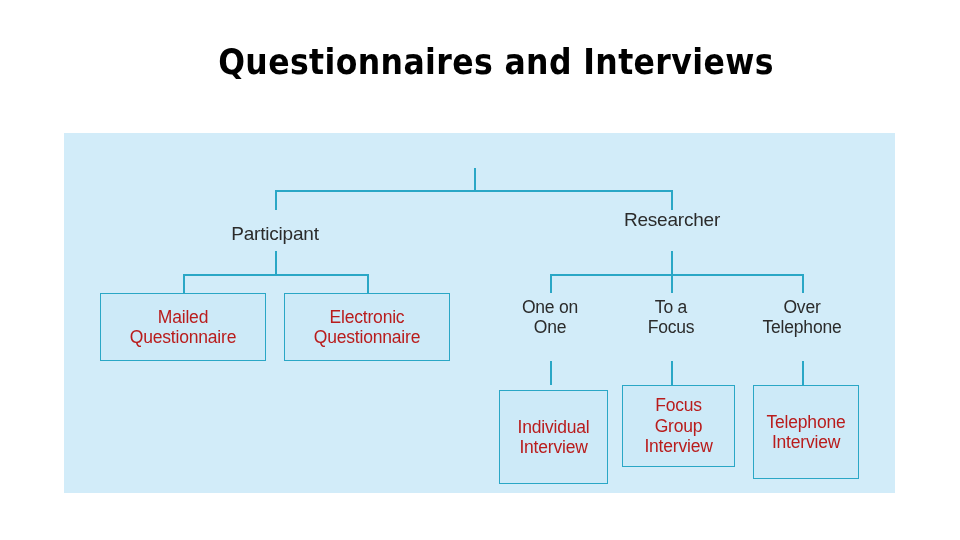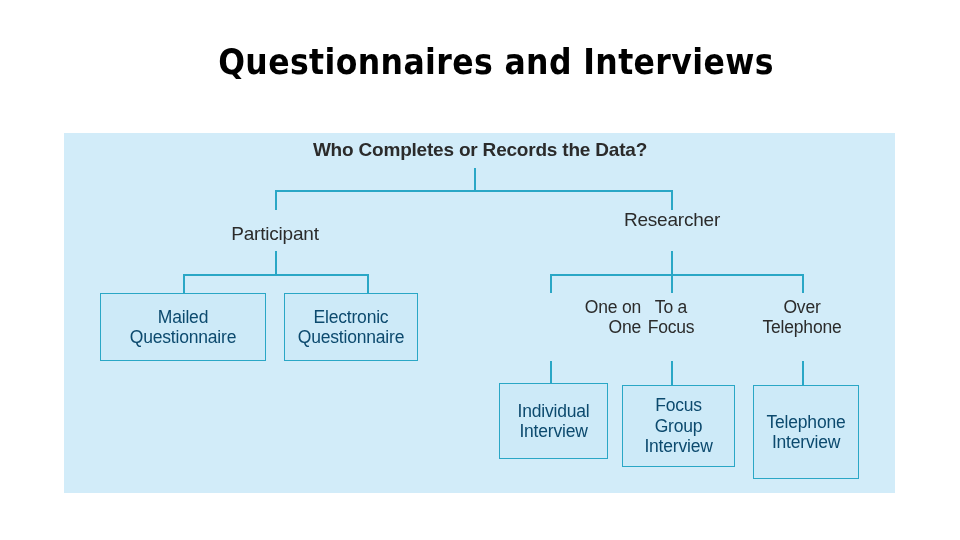--- a/index.html
+++ b/index.html
@@ -72,21 +72,21 @@
     position: absolute;
     box-sizing: border-box;
     border: 1.6px solid #2aa7c6;
     background: #cdeaf8;
     display: flex;
     align-items: center;
     justify-content: center;
   }
   .box-node .box-text {
     text-align: center;
-    color: #0c4a6e;
+    color: #b91c1c;
     font-size: 17.5px;
     line-height: 1.17;
     letter-spacing: -0.2px;
     white-space: pre-line;
     font-family: "Liberation Sans", sans-serif;
   }
 
   
   .conn-v {
     position: absolute;
@@ -99,21 +99,20 @@
     background: #2aa7c6;
   }
 </style>
 </head>
 <body>
 
 <div id="slide-title">Questionnaires and Interviews</div>
 
 <div id="diagram-panel">
 
-  <div class="node-label root-label" style="left:138px; top:6px; width:556px;">Who Completes or Records the Data?</div>
 
   <div class="conn-v" style="left:410px; top:35px; height:23px;"></div>
 
   <div class="conn-h" style="left:211px; top:57px; width:398px;"></div>
 
   <div class="conn-v" style="left:211px; top:57px; height:20px;"></div>
 
   <div class="conn-v" style="left:607px; top:57px; height:20px;"></div>
 
   <div class="node-label level1-label" style="left:131px; top:90px; width:160px;">Participant</div>
@@ -129,39 +128,39 @@
   <div class="conn-h" style="left:486px; top:141px; width:253px;"></div>
   <div class="conn-v" style="left:486px; top:141px; height:19px;"></div>
   <div class="conn-v" style="left:607px; top:141px; height:19px;"></div>
   <div class="conn-v" style="left:738px; top:141px; height:19px;"></div>
 
   <div class="box-node" style="left:36px; top:160px; width:166px; height:68px;">
     <span class="box-text">Mailed
 Questionnaire</span>
   </div>
 
-  <div class="box-node" style="left:220px; top:160px; width:134px; height:68px;">
+  <div class="box-node" style="left:220px; top:160px; width:166px; height:68px;">
     <span class="box-text">Electronic
 Questionnaire</span>
   </div>
 
-  <div class="node-label plain-label" style="left:437px; top:164px; width:140px;text-align:right;">One on
+  <div class="node-label plain-label" style="left:416px; top:164px; width:140px;">One on
 One</div>
 
   <div class="node-label plain-label" style="left:537px; top:164px; width:140px;">To a
 Focus</div>
 
   <div class="node-label plain-label" style="left:668px; top:164px; width:140px;">Over
 Telephone</div>
 
   <div class="conn-v" style="left:486px; top:228px; height:24px;"></div>
   <div class="conn-v" style="left:607px; top:228px; height:24px;"></div>
   <div class="conn-v" style="left:738px; top:228px; height:24px;"></div>
 
-  <div class="box-node" style="left:435px; top:250px; width:109px; height:76px;">
+  <div class="box-node" style="left:435px; top:257px; width:109px; height:94px;">
     <span class="box-text">Individual
 Interview</span>
   </div>
 
   <div class="box-node" style="left:558px; top:252px; width:113px; height:82px;">
     <span class="box-text">Focus
 Group
 Interview</span>
   </div>
 

